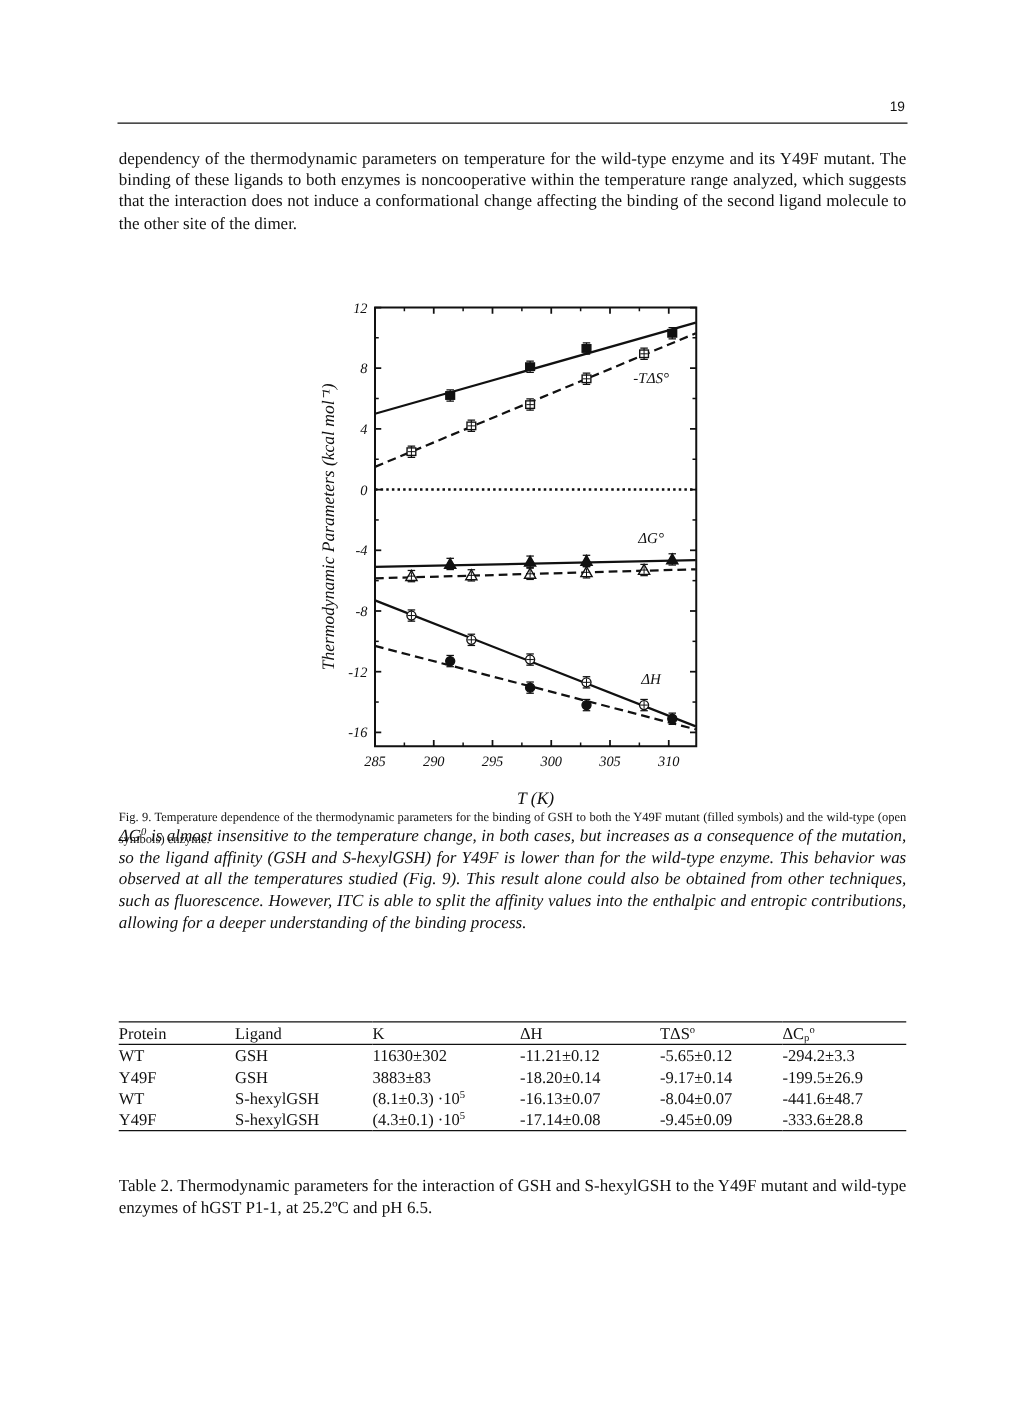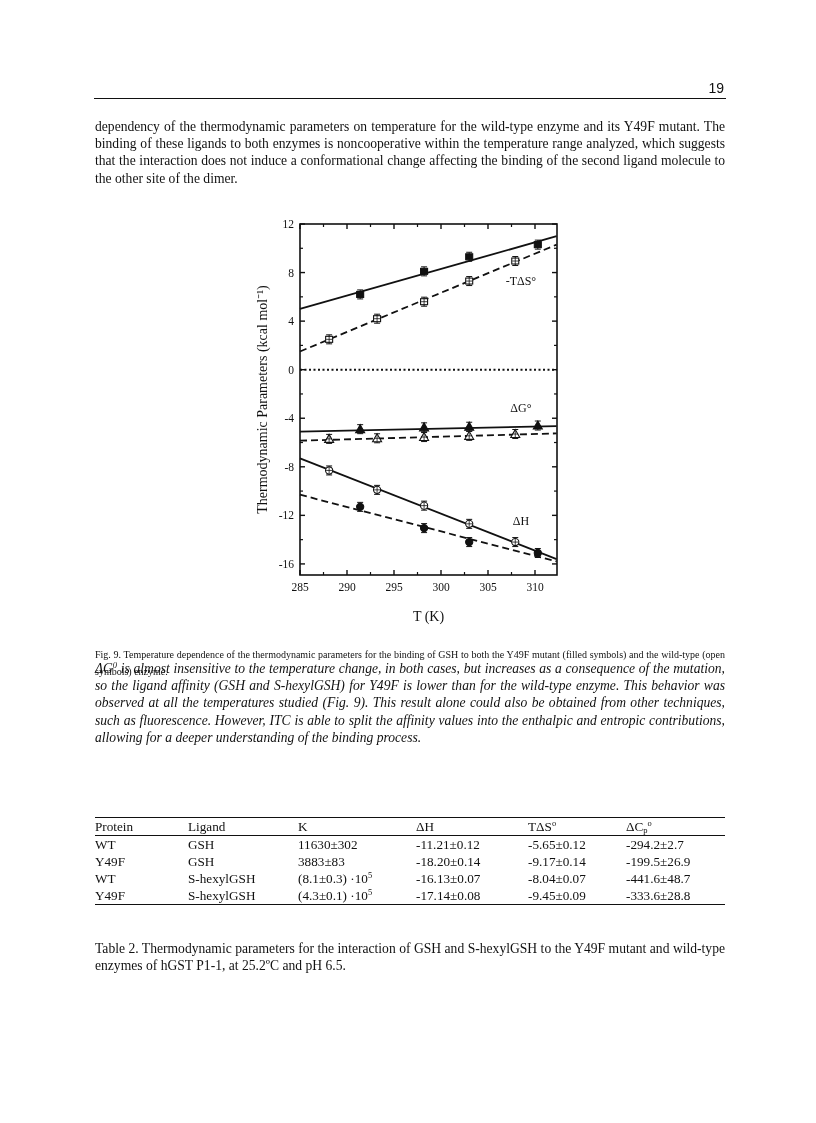--- a/index.html
+++ b/index.html
@@ -3,31 +3,31 @@
 <meta charset="utf-8">
 <style>
   html, body { margin: 0; padding: 0; background: #ffffff; }
   body { width: 816px; height: 1123px; position: relative; overflow: hidden; color: #111; }
   .page-header {
     position: absolute; left: 94px; top: 80px; width: 632px; height: 18px;
     border-bottom: 1.5px solid #111;
     font-family: "Liberation Sans", sans-serif; font-size: 12.2px;
   }
   .page-header .title { position: absolute; left: 2px; top: 2px; }
-  .page-header .num { position: absolute; right: 2px; top: 0px; font-size: 14px; }
+  .page-header .num { position: absolute; right: 2px; top: 0px; font-size: 11px; }
   .para {
     position: absolute; left: 95px; width: 630px;
     font-family: "Liberation Serif", serif; font-size: 13.6px; line-height: 17.2px;
     text-align: justify; text-align-last: left; margin: 0;
   }
   #p1 { top: 118px; }
   #caption { top: 646px; font-size: 10px; }
   #p2 { top: 660px; font-style: italic; }
   #tcaption { top: 940px; }
-  .chart { position: absolute; left: 240px; top: 208px; }
+  .chart { position: absolute; left: 240px; top: 230px; font-style: italic; }
   .chart svg text { font-family: "Liberation Serif", serif; }
   table.data {
     position: absolute; left: 95px; top: 817px; width: 630px;
     border-collapse: collapse; font-family: "Liberation Serif", serif; font-size: 13.2px;
   }
   table.data th, table.data td { text-align: left; padding: 0; height: 17px; line-height: 17px; font-weight: normal; }
   table.data thead tr th { border-top: 1.6px solid #111; border-bottom: 1.6px solid #111; }
   table.data tbody tr:last-child td { border-bottom: 1.6px solid #111; }
   sup { font-size: 8.5px; vertical-align: 5px; line-height: 0; }
   sub { font-size: 8.5px; vertical-align: -2px; line-height: 0; }
@@ -286,21 +286,21 @@
       <th><span>ΔC</span><sub>p</sub><sup>o</sup></th>
     </tr>
   </thead>
   <tbody id="tbody">
     <tr>
       <td>WT</td>
         <td>GSH</td>
       <td><span>11630±302</span><sup></sup></td>
       <td>-11.21±0.12</td>
         <td>-5.65±0.12</td>
-        <td>-294.2±2.7</td>
+        <td>-294.2±3.3</td>
     </tr>
     <tr>
       <td>Y49F</td>
         <td>GSH</td>
       <td><span>3883±83</span><sup></sup></td>
       <td>-18.20±0.14</td>
         <td>-9.17±0.14</td>
         <td>-199.5±26.9</td>
     </tr>
     <tr>

